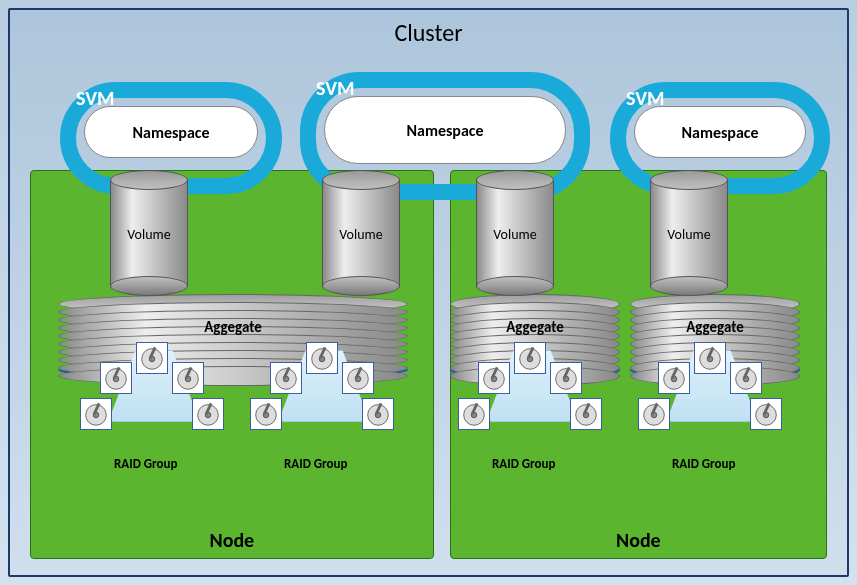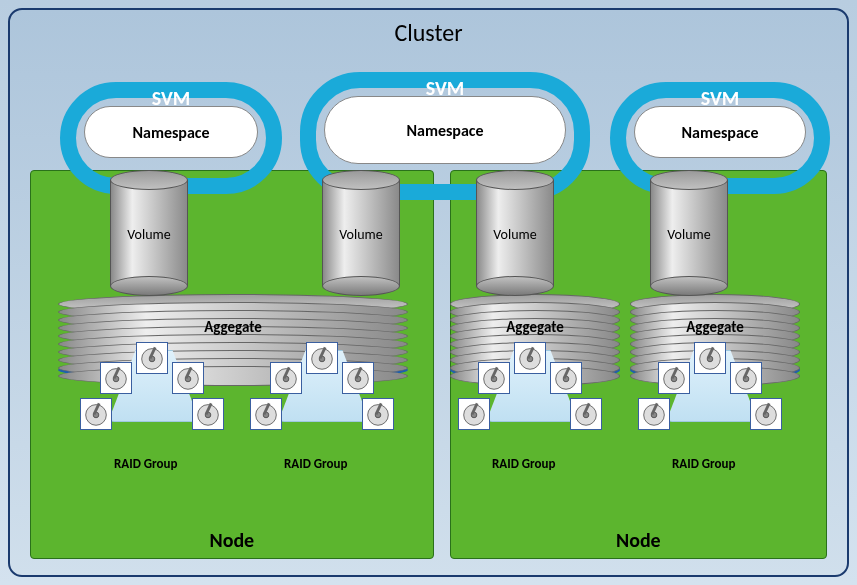--- a/index.html
+++ b/index.html
@@ -1,24 +1,24 @@
 <!DOCTYPE html>
 <html><head>
 <meta charset="utf-8">
 <style>
 *{box-sizing:border-box;margin:0;padding:0;font-family:Calibri,Arial,sans-serif}
 body{background:linear-gradient(180deg,#b8cde0 0%,#d4e2ef 100%);width:857px;height:585px;padding:8px;overflow:hidden}
-.canvas{width:841px;height:569px;border:2px solid #1a3a6e;border-radius:14px;position:relative;background:linear-gradient(180deg,#adc5db 0%,#d0dfec 100%)}
+.canvas{width:841px;height:569px;border:2px solid #1a3a6e;border-radius:2px;position:relative;background:linear-gradient(180deg,#adc5db 0%,#d0dfec 100%)}
 .cluster-title{position:absolute;top:8px;left:0;right:0;text-align:center;font-size:24px;font-weight:400}
 .nodes{position:absolute;top:160px;left:20px;right:20px;bottom:16px;display:flex;gap:16px}
 .node{flex:1;background:#5cb52e;border:1px solid #2a711a;border-radius:4px;position:relative}
 .node-left{flex:1.07}
 .node-label{position:absolute;bottom:6px;left:0;right:0;text-align:center;font-size:20px;font-weight:bold}
 .svm{position:absolute;border:16px solid #1aaad9;border-radius:60px;background:transparent;z-index:5}
-.svm-label{position:absolute;top:-12px;left:0;right:0;text-align:center;font-size:20px;font-weight:bold;color:#fff;height:16px}
+.svm-label{position:absolute;top:-12px;left:0;right:0;text-align:left;font-size:20px;font-weight:bold;color:#fff;height:16px}
 .ns-pill{position:absolute;top:8px;left:8px;right:8px;bottom:20px;background:#fff;border:1px solid #888;border-radius:999px;display:flex;align-items:center;justify-content:center;font-size:16px;font-weight:bold}
 .svm1{top:72px;left:50px;width:222px;height:112px}
 .svm2{top:62px;left:290px;width:290px;height:128px}
 .svm3{top:72px;left:600px;width:220px;height:112px}
 .vol{position:absolute;width:78px;z-index:6}
 .vol-body{height:106px;background:linear-gradient(90deg,#8a8a8a 0%,#eee 28%,#8a8a8a 100%);border-left:1px solid #555;border-right:1px solid #555}
 .vol-top{height:20px;background:linear-gradient(180deg,#9a9a9a,#c0c0c0);border:1px solid #555;border-radius:50%/50%;margin-bottom:-10px;position:relative;z-index:2}
 .vol-bot{height:20px;background:linear-gradient(180deg,#c0c0c0,#7a7a7a);border:1px solid #555;border-radius:50%/50%;margin-top:-10px}
 .vol-label{position:absolute;top:56px;left:0;right:0;text-align:center;font-size:14px;font-weight:normal}
 .v1{top:160px;left:100px}

